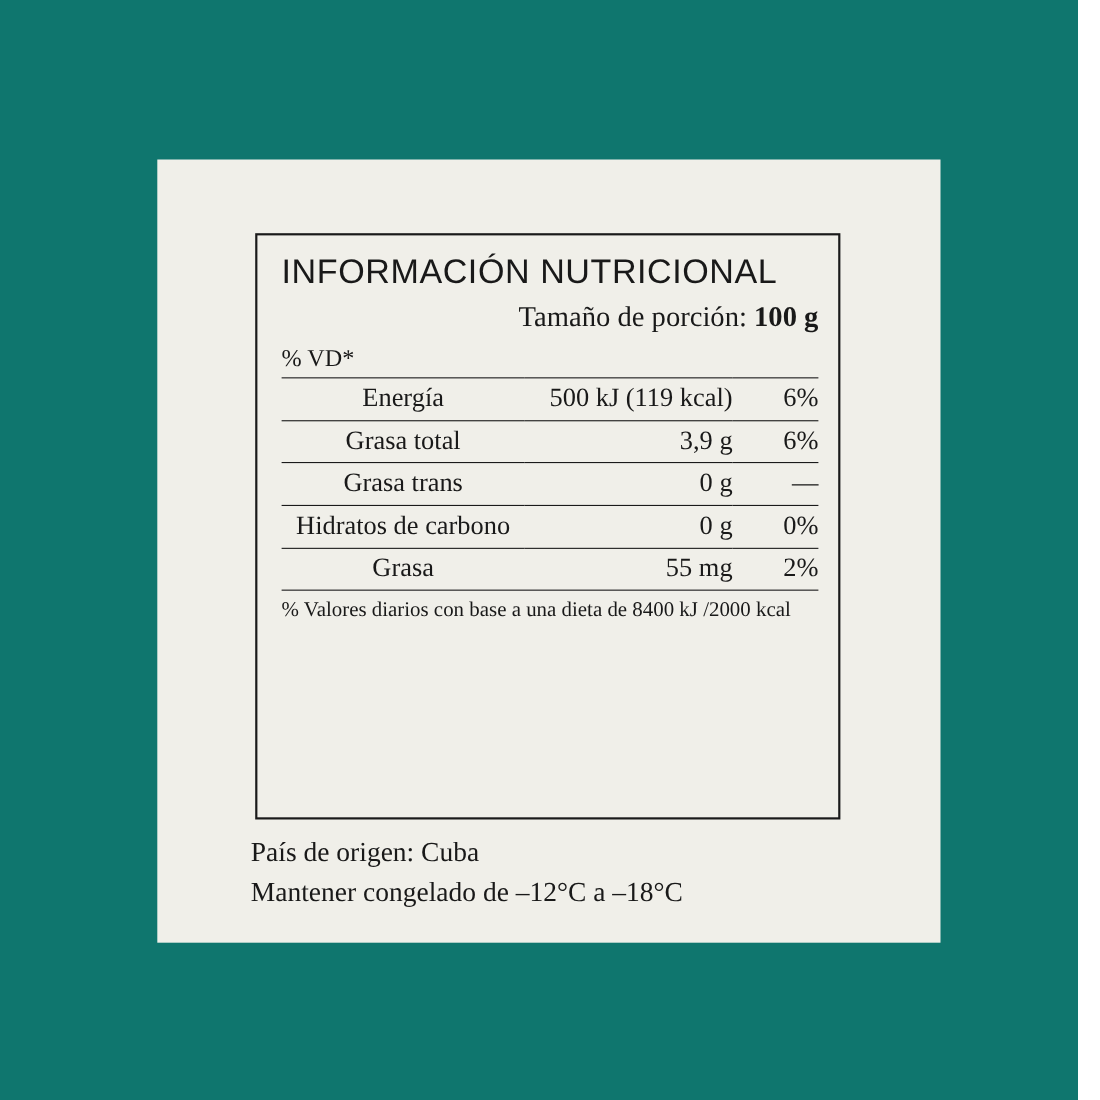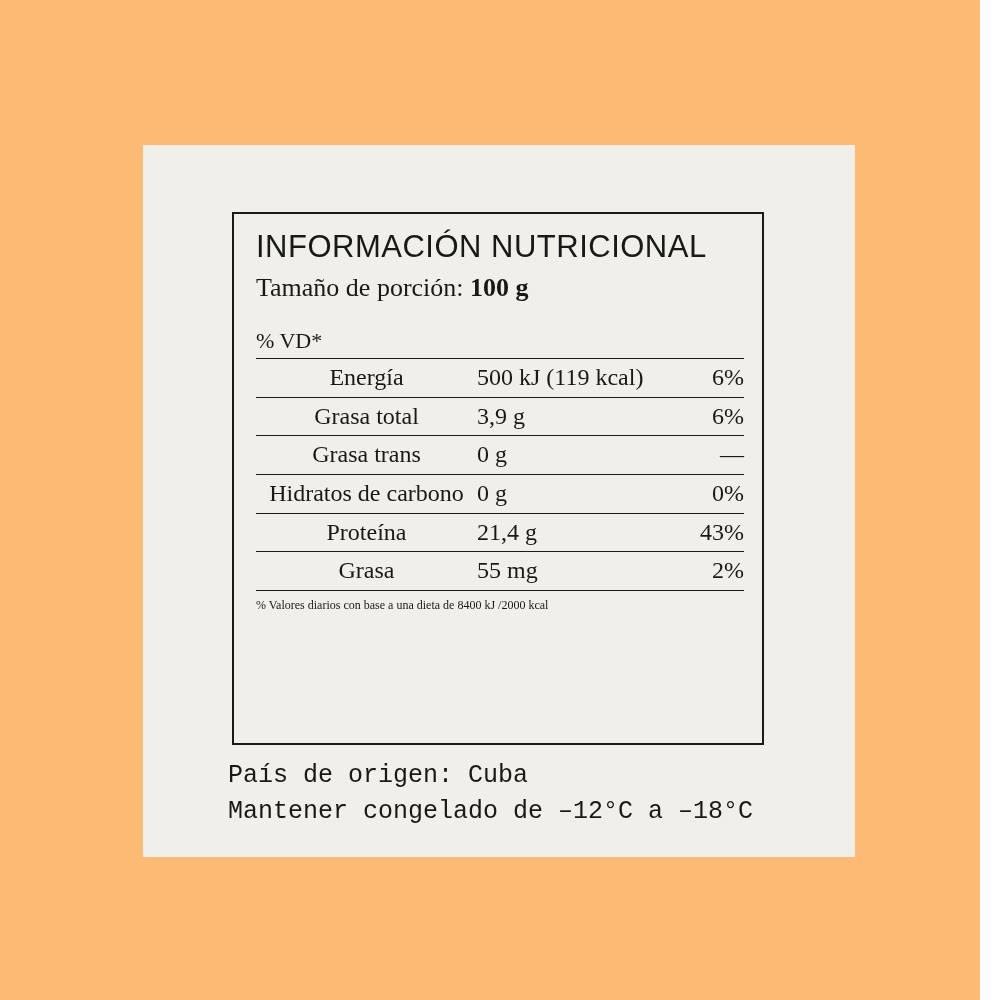--- a/index.html
+++ b/index.html
@@ -9,21 +9,21 @@
   body {
     width: 1000px;
     height: 1000px;
     background: #ffffff;
     font-family: "Liberation Serif", serif;
   }
   .page {
     position: relative;
     width: 980px;
     height: 1000px;
-    background: #fdba74;
+    background: #0f766e;
   }
   .panel {
     position: absolute;
     left: 143px;
     top: 145px;
     width: 712px;
     height: 712px;
     background: #f0efe9;
   }
   .nutrition-box {
@@ -44,22 +44,23 @@
     font-size: 31px;
     letter-spacing: 0.5px;
     color: #191919;
     font-weight: 400;
     line-height: 1.2;
     margin-bottom: 8px;
   }
   .nf-serving {
     font-size: 26px;
     color: #191919;
-    margin-bottom: 25px;
+    margin-bottom: 10px;
     white-space: nowrap;
+    text-align: right;
   }
   .nf-serving .bold {
     font-weight: bold;
   }
   .vd-header {
     font-size: 22px;
     color: #191919;
     padding-right: 2px;
     padding-bottom: 4px;
   }
@@ -73,48 +74,48 @@
     border-top: 1.5px solid #1a1a1a;
     padding: 5px 0 5px 0;
     vertical-align: baseline;
     line-height: 1.15;
   }
   td.nf-label {
     text-align: center;
     white-space: nowrap;
   }
   td.nf-amount {
+    text-align: right;
     white-space: nowrap;
     padding-right: 26px;
   }
   td.nf-dv {
     text-align: right;
     white-space: nowrap;
     width: 78px;
   }
   .nf-footnote {
     border-top: 1.5px solid #1a1a1a;
     margin-top: 0;
     padding-top: 7px;
-    font-size: 12px;
+    font-size: 19px;
     color: #191919;
     white-space: nowrap;
   }
   .below-lines {
     position: absolute;
     left: 228px;
     top: 758px;
     width: 560px;
     font-size: 25px;
     color: #191919;
     line-height: 1.45;
   }
   .below-lines div {
     white-space: nowrap;
-    font-family: Liberation Mono, monospace;
   }
 </style>
 </head>
 <body>
 
 <div class="page">
   <div class="panel"></div>
 
   <div class="nutrition-box">
     <div class="inner">
@@ -139,25 +140,20 @@
             <td class="nf-label">Grasa trans</td>
             <td class="nf-amount">0 g</td>
             <td class="nf-dv">—</td>
           </tr>
           <tr>
             <td class="nf-label">Hidratos de carbono</td>
             <td class="nf-amount">0 g</td>
             <td class="nf-dv">0%</td>
           </tr>
           <tr>
-            <td class="nf-label">Proteína</td>
-            <td class="nf-amount">21,4 g</td>
-            <td class="nf-dv">43%</td>
-          </tr>
-          <tr>
             <td class="nf-label">Grasa</td>
             <td class="nf-amount">55 mg</td>
             <td class="nf-dv">2%</td>
           </tr>
         </tbody>
       </table>
       <div class="nf-footnote">% Valores diarios con base a una dieta de 8400 kJ /2000 kcal</div>
     </div>
   </div>
 

